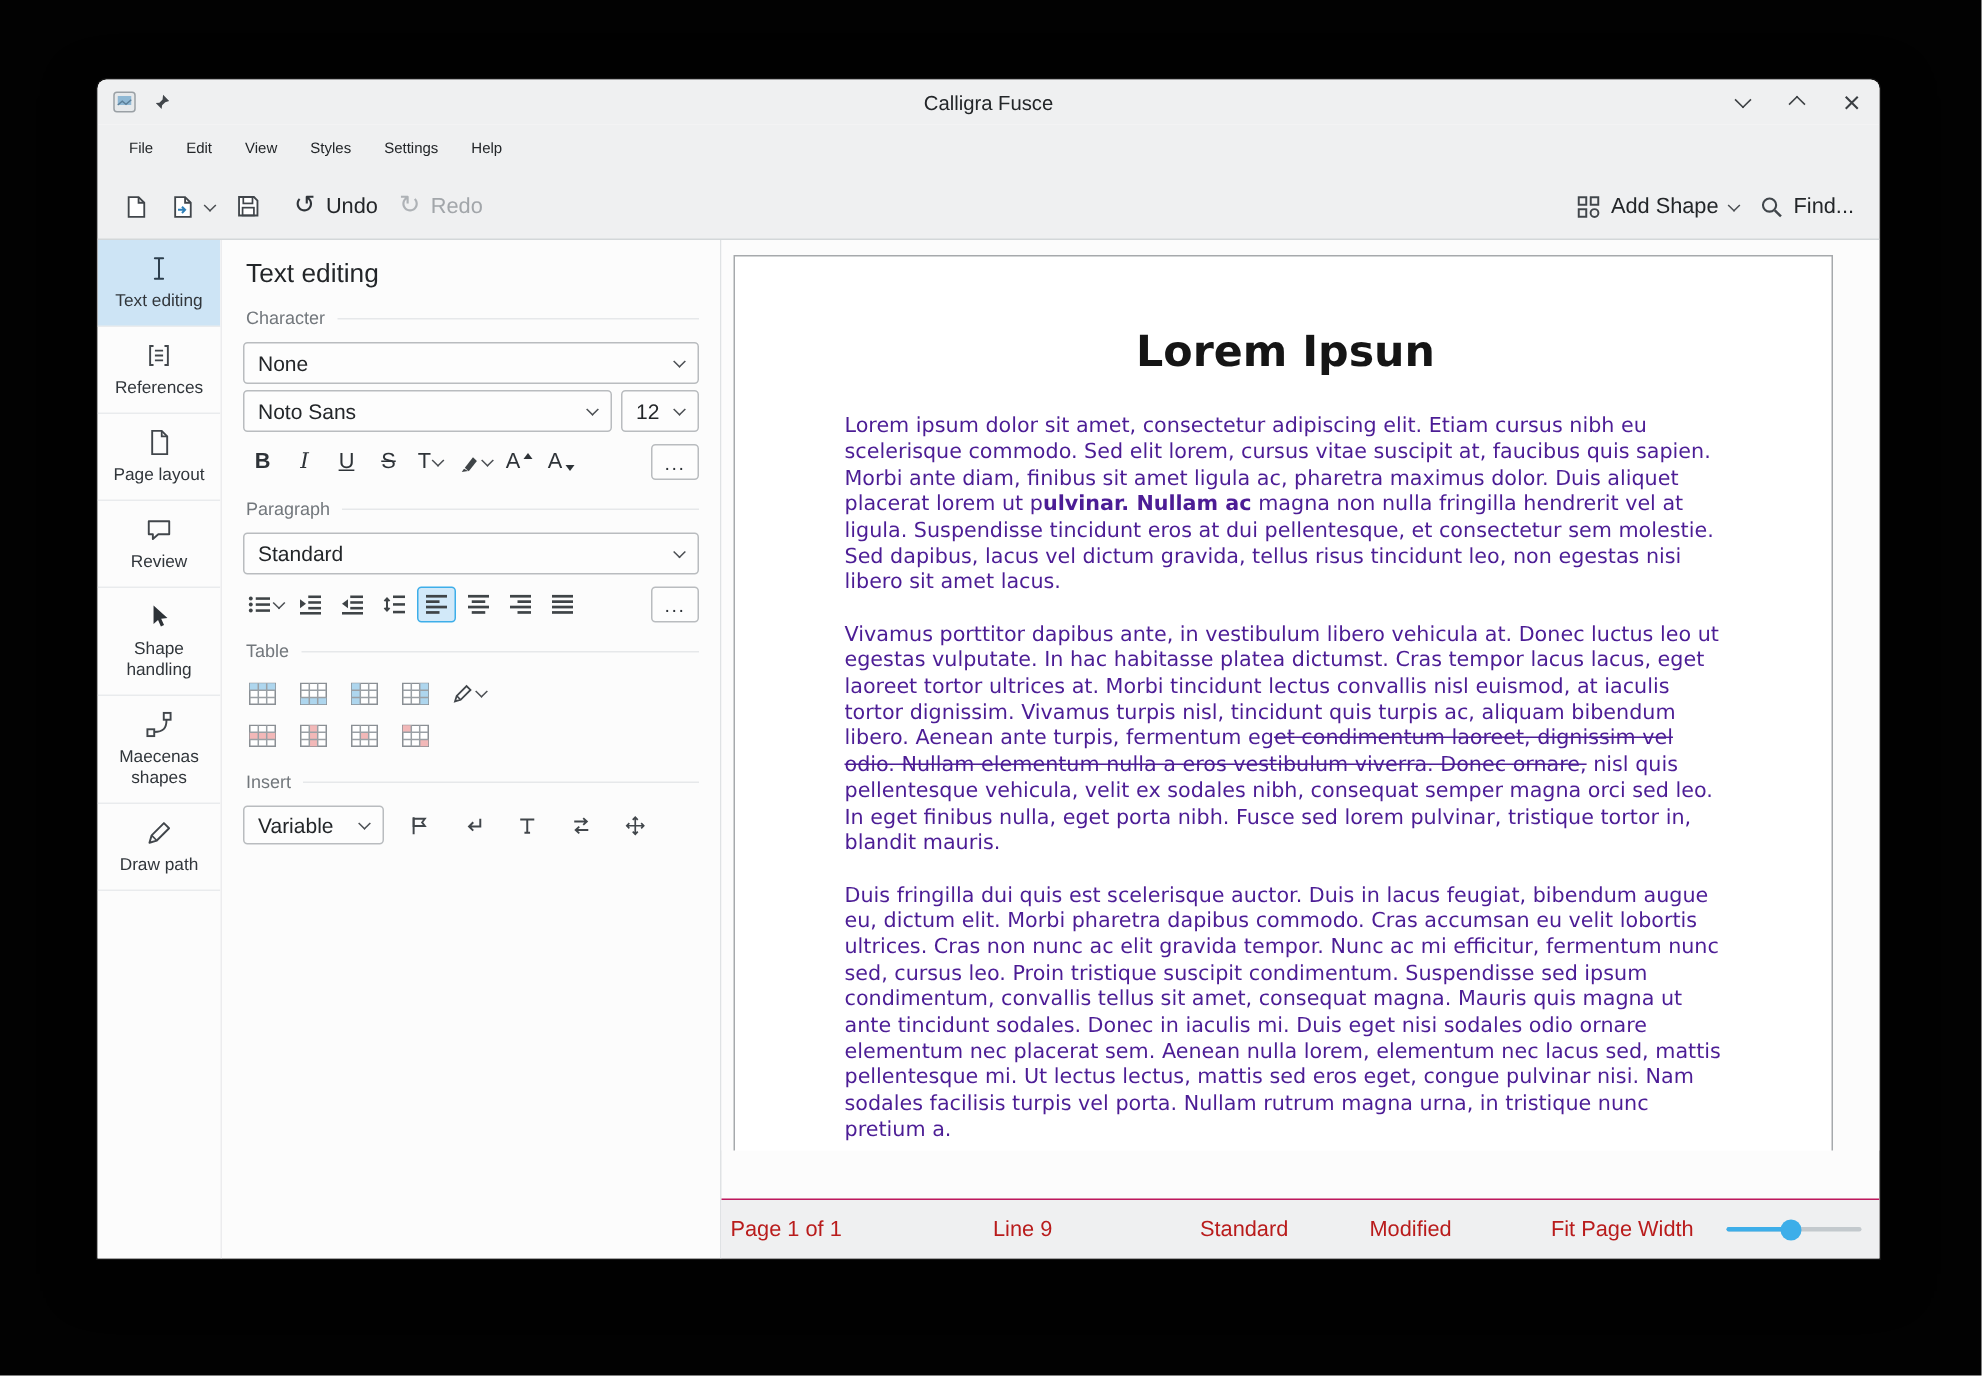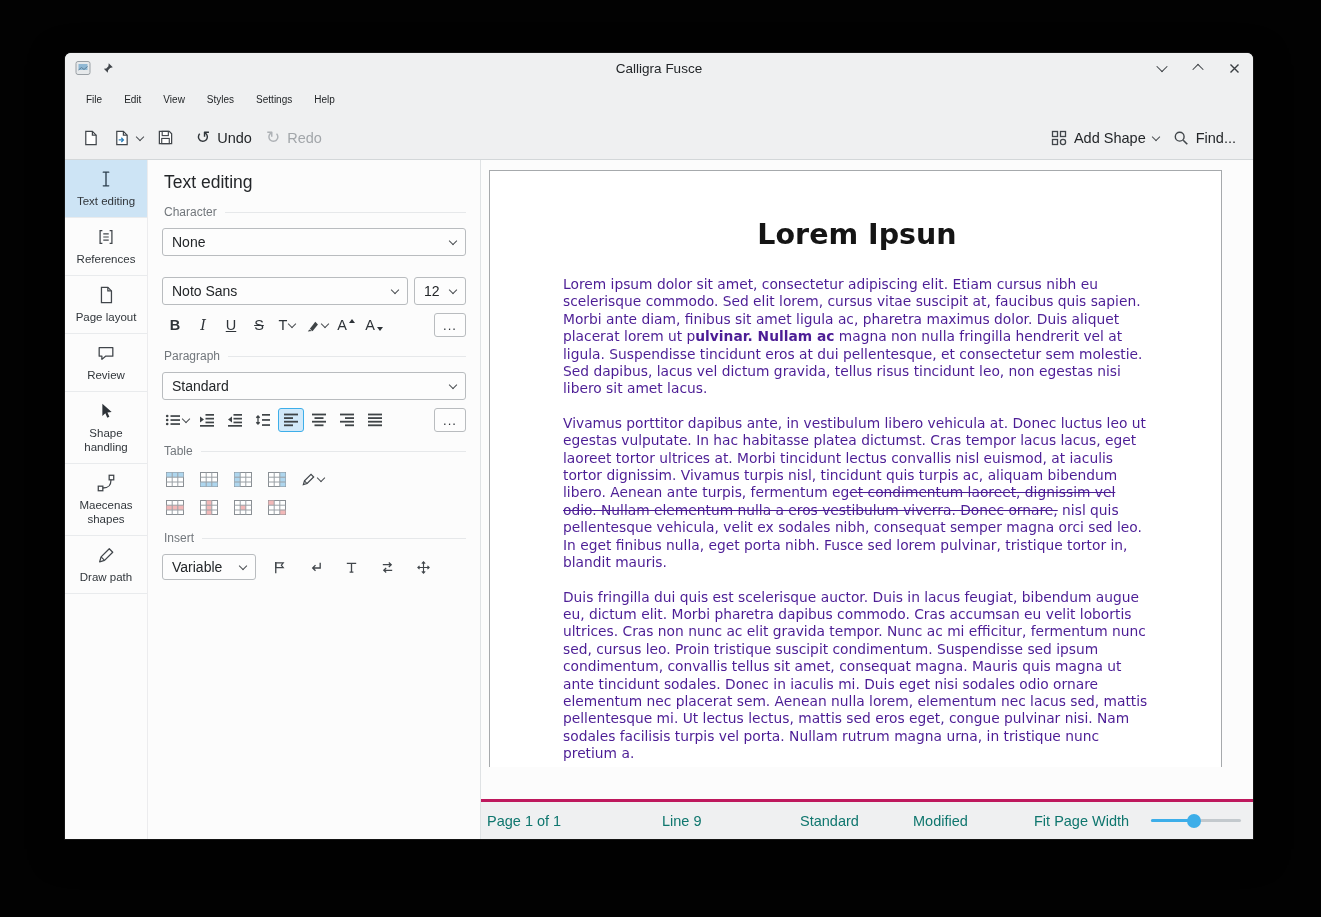--- a/index.html
+++ b/index.html
@@ -71,21 +71,21 @@
   .canvas{flex:1;background:#fcfcfc;overflow:hidden;position:relative;}
   .page{
     width:733px;margin:10px 0 0 8px;background:#ffffff;border:1px solid #a6a9ac;
     box-sizing:border-box;padding:47px 70px 40px 73px;height:880px;
   }
   .doc-title{font-family:"DejaVu Sans",sans-serif;font-weight:bold;font-size:28.5px;text-align:center;margin:0 0 25px;color:#151515;}
   .doc p{font-family:"DejaVu Sans",sans-serif;font-size:13.8px;line-height:17.4px;color:#4c1d95;margin:0 0 17px;}
   .run-bold{font-weight:bold;}
   .run-strike{text-decoration:line-through;text-align:right;}
   
-  .statusbar{height:40px;background:var(--chrome-bg);border-top:3px solid #be185d;position:relative;font-size:14.5px;color:#0f766e;flex:0 0 auto;box-sizing:border-box;}
+  .statusbar{height:40px;background:var(--chrome-bg);border-top:1px solid #be185d;position:relative;font-size:14.5px;color:#b91c1c;flex:0 0 auto;box-sizing:border-box;}
   .sb-item{position:absolute;top:50%;transform:translateY(-50%);white-space:nowrap;}
   .zslider{position:absolute;left:670px;top:50%;transform:translateY(-50%);width:90px;height:16px;}
   .ztrack{position:absolute;top:6.5px;left:0;right:0;height:3px;background:#c3c9cd;border-radius:2px;}
   .zfill{position:absolute;top:6.5px;left:0;width:42px;height:3px;background:var(--accent);border-radius:2px;}
   .zhandle{position:absolute;left:36px;top:1px;width:14px;height:14px;border-radius:50%;background:var(--accent);}
   svg{display:block;}
 </style>
 </head>
 <body>
 
@@ -233,21 +233,21 @@
         <span>Draw path</span>
       </div>
     </div>
 
     <div class="optpanel">
       <div class="panel-title">Text editing</div>
 
       <div class="sec">
           <span>Character</span>
         </div>
-      <div class="combo" style="margin-bottom:21px;">
+      <div class="combo" style="margin-bottom:4px;">
         <span>None</span>
         <span class="dchev"></span>
       </div>
       <div class="combo-row">
         <div class="combo grow">
           <span>Noto Sans</span>
           <span class="dchev"></span>
         </div>
         <div class="combo w50">
           <span>12</span>

